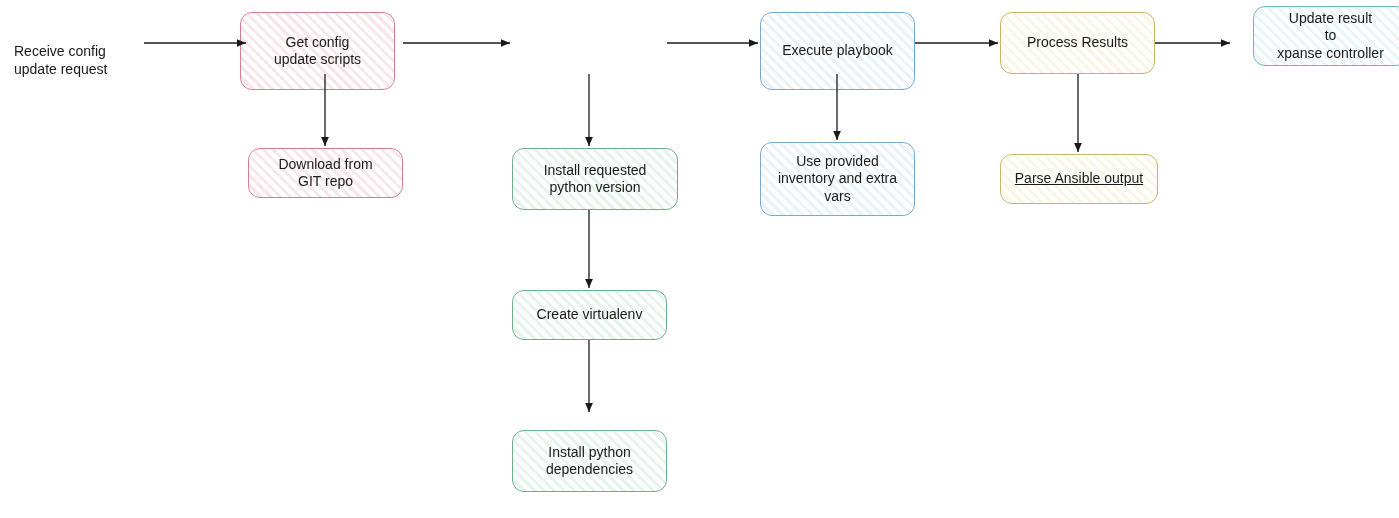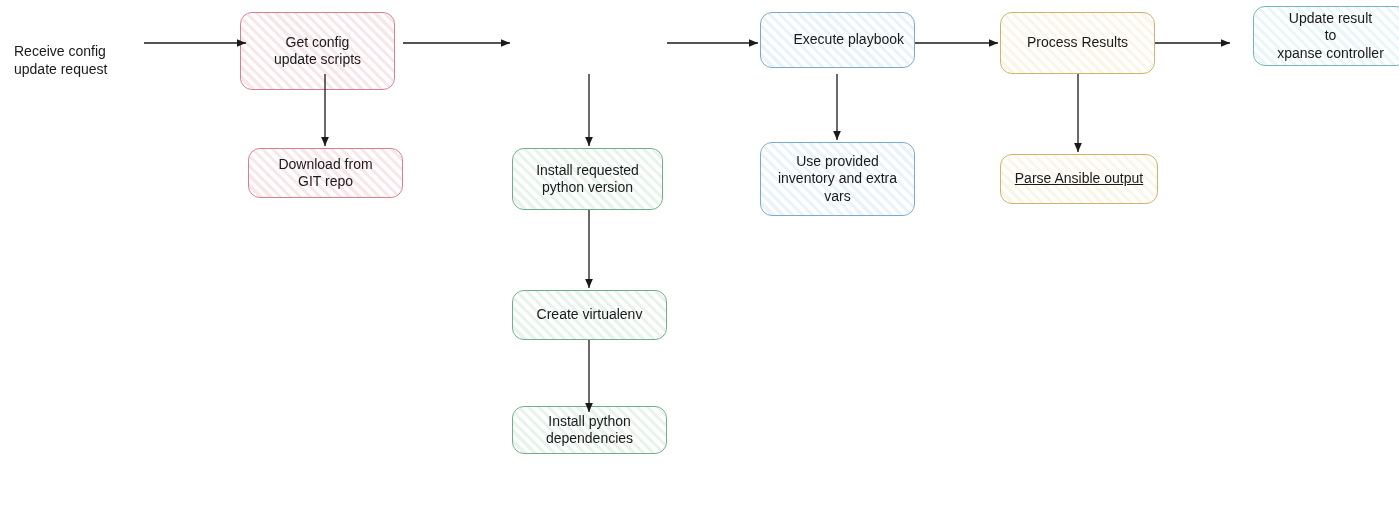--- a/index.html
+++ b/index.html
@@ -80,21 +80,21 @@
 update request</span>
   </div>
 
   <div class="node pink" style="left:240px; top:12px; width:155px; height:78px;text-align:center;">
     <div class="hatch"></div>
     <span class="label">Get config
 update scripts</span>
   </div>
 
 
-  <div class="node blue" style="left:760px; top:12px; width:155px; height:56px;justify-content:flex-end;">
+  <div class="node blue" style="left:760px; top:12px; width:155px; height:78px;">
     <div class="hatch"></div>
     <span class="label">Execute playbook</span>
   </div>
 
   <div class="node yellow" style="left:1000px; top:12px; width:155px; height:62px;">
     <div class="hatch"></div>
     <span class="label">Process Results</span>
   </div>
 
   <div class="node cyan" style="left:1253px; top:6px; width:155px; height:60px;">
@@ -103,21 +103,21 @@
 to
 xpanse controller</span>
   </div>
 
   <div class="node pink" style="left:248px; top:148px; width:155px; height:50px;">
     <div class="hatch"></div>
     <span class="label">Download from
 GIT repo</span>
   </div>
 
-  <div class="node green" style="left:512px; top:148px; width:151px; height:62px;">
+  <div class="node green" style="left:512px; top:148px; width:166px; height:62px;">
     <div class="hatch"></div>
     <span class="label">Install requested
 python version</span>
   </div>
 
   <div class="node blue" style="left:760px; top:142px; width:155px; height:74px;">
     <div class="hatch"></div>
     <span class="label">Use provided
 inventory and extra
 vars</span>
@@ -126,21 +126,21 @@
   <div class="node yellow" style="left:1000px; top:154px; width:158px; height:50px;text-decoration:underline;">
     <div class="hatch"></div>
     <span class="label">Parse Ansible output</span>
   </div>
 
   <div class="node green" style="left:512px; top:290px; width:155px; height:50px;justify-content:center;">
     <div class="hatch"></div>
     <span class="label">Create virtualenv</span>
   </div>
 
-  <div class="node green" style="left:512px; top:406px; width:155px; height:48px;text-align:center;">
+  <div class="node green" style="left:512px; top:430px; width:155px; height:62px;text-align:center;">
     <div class="hatch"></div>
     <span class="label">Install python
 dependencies</span>
   </div>
 
   <svg class="arrows">
     <defs>
       <marker id="arrowhead" markerWidth="8" markerHeight="8" refX="7" refY="3" orient="auto" markerUnits="strokeWidth">
         <path d="M0,0 L7,3 L0,6 Z" fill="#1a1a1a"></path>
       </marker>

